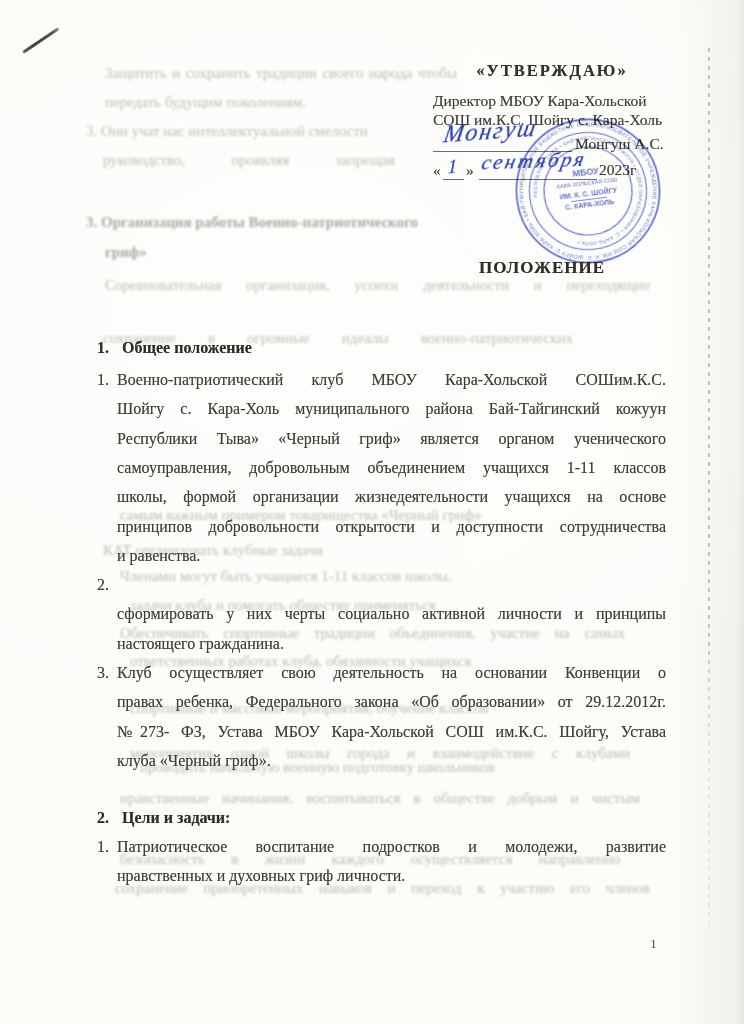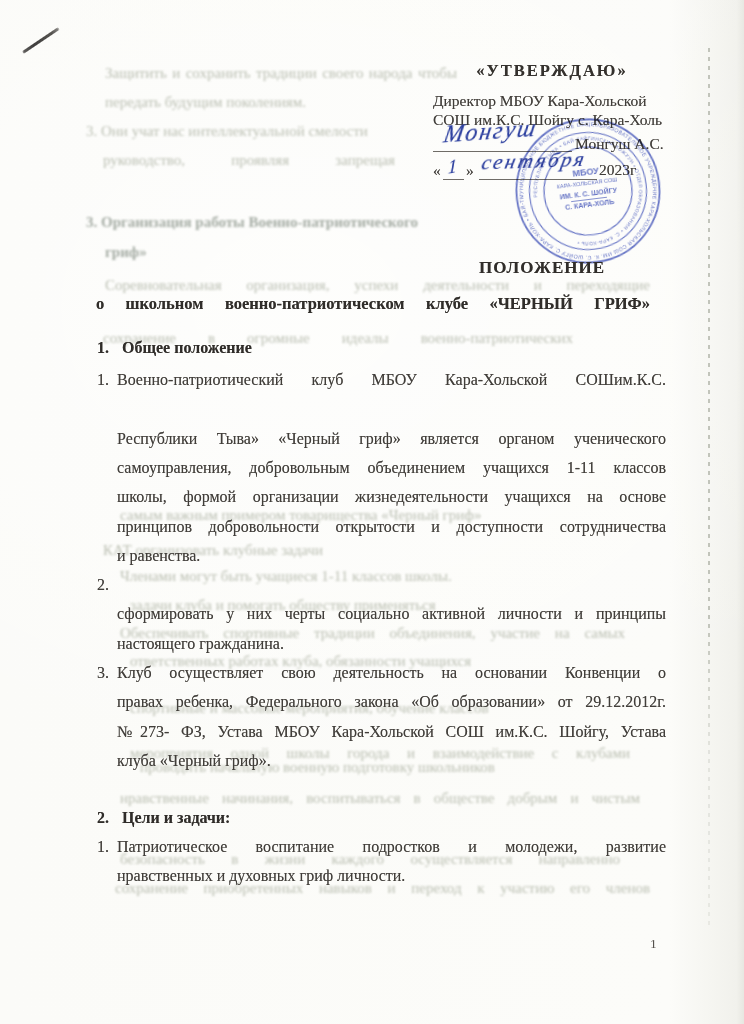--- a/index.html
+++ b/index.html
@@ -116,21 +116,20 @@
         <text x="76" y="60" font-size="9" font-weight="bold">МБОУ</text>
         <text x="76" y="70" font-size="5.6">КАРА-ХОЛЬСКАЯ СОШ</text>
         <text x="76" y="81" font-size="7" font-weight="bold">ИМ. К. С. ШОЙГУ</text>
         <text x="76" y="92" font-size="7" font-weight="bold">С. КАРА-ХОЛЬ</text>
         <rect x="58" y="84" width="36" height="0.8"></rect>
       </g>
     </svg>
   </div>
 
   <div class="doc-title">ПОЛОЖЕНИЕ</div>
-  <div class="doc-subtitle">о школьном военно-патриотическом клубе «ЧЕРНЫЙ ГРИФ»</div>
 
   <div class="pagenum">1</div>
 <div class="gline just" style="top: 64px; left: 105px; width: 352px;">Защитить и сохранить традиции своего народа чтобы</div>
     <div class="gline" style="top: 93px; left: 105px; width: 212px;">передать будущим поколениям.</div>
     <div class="gline" style="top: 122px; left: 86px; width: 300px;">3. Они учат нас интеллектуальной смелости</div>
     <div class="gline just" style="top: 151px; left: 103px; width: 292px;">руководство, проявляя запрещая</div>
     <div class="gline gbold" style="top: 213px; left: 86px; width: 452px;">3. Организация работы Военно-патриотического</div>
     <div class="gline gbold" style="top: 243px; left: 105px; width: 58px;">гриф»</div>
     <div class="gline just" style="top: 276px; left: 105px; width: 545px;">Соревновательная организация, успехи деятельности и переходящие</div>
     <div class="gline just" style="top: 329px; left: 103px; width: 470px;">сохранение в огромные идеалы военно-патриотических</div>
@@ -143,20 +142,21 @@
     <div class="gline" style="top: 699px; left: 130px; width: 430px;">спортивные и массовые мероприятия, обучение классов</div>
     <div class="gline just" style="top: 744px; left: 130px; width: 500px;">мероприятия одной школы города и взаимодействие с клубами</div>
     <div class="gline" style="top: 758px; left: 140px; width: 380px;">проводить начальную военную подготовку школьников</div>
     <div class="gline just" style="top: 789px; left: 120px; width: 520px;">нравственные начинания, воспитываться в обществе добрым и чистым</div>
     <div class="gline just" style="top: 850px; left: 120px; width: 500px;">безопасность в жизни каждого осуществляется направленно</div>
     <div class="gline just" style="top: 879px; left: 115px; width: 535px;">сохранение приобретенных навыков и переход к участию его членов</div>
     <div class="bline bold" style="top: 338px; left: 97px;">1.</div>
     <div class="bline bold" style="top: 338px; left: 122px;">Общее положение</div>
     <div class="bline" style="top: 370px; left: 97px;">1.</div>
     <div class="bline just" style="top: 370px; left: 117px; width: 549px;">Военно-патриотический клуб МБОУ Кара-Хольской СОШим.К.С.</div>
+    <div class="bline just" style="top: 399.37px; left: 117px; width: 549px;">Шойгу с. Кара-Холь муниципального района Бай-Тайгинский кожуун</div>
     <div class="bline just" style="top: 428.74px; left: 117px; width: 549px;">Республики Тыва» «Черный гриф» является органом ученического</div>
     <div class="bline just" style="top: 458.11px; left: 117px; width: 549px;">самоуправления, добровольным объединением учащихся 1-11 классов</div>
     <div class="bline just" style="top: 487.48px; left: 117px; width: 549px;">школы, формой организации жизнедеятельности учащихся на основе</div>
     <div class="bline just" style="top: 516.85px; left: 117px; width: 549px;">принципов добровольности открытости и доступности сотрудничества</div>
     <div class="bline" style="top: 546.22px; left: 117px; width: 549px;">и равенства.</div>
     <div class="bline" style="top: 575px; left: 97px;">2.</div>
     <div class="bline just" style="top: 604.37px; left: 117px; width: 549px;">сформировать у них черты социально активной личности и принципы</div>
     <div class="bline" style="top: 633.74px; left: 117px; width: 549px;">настоящего гражданина.</div>
     <div class="bline" style="top: 663px; left: 97px;">3.</div>
     <div class="bline just" style="top: 663px; left: 117px; width: 549px;">Клуб осуществляет свою деятельность на основании Конвенции о</div>

